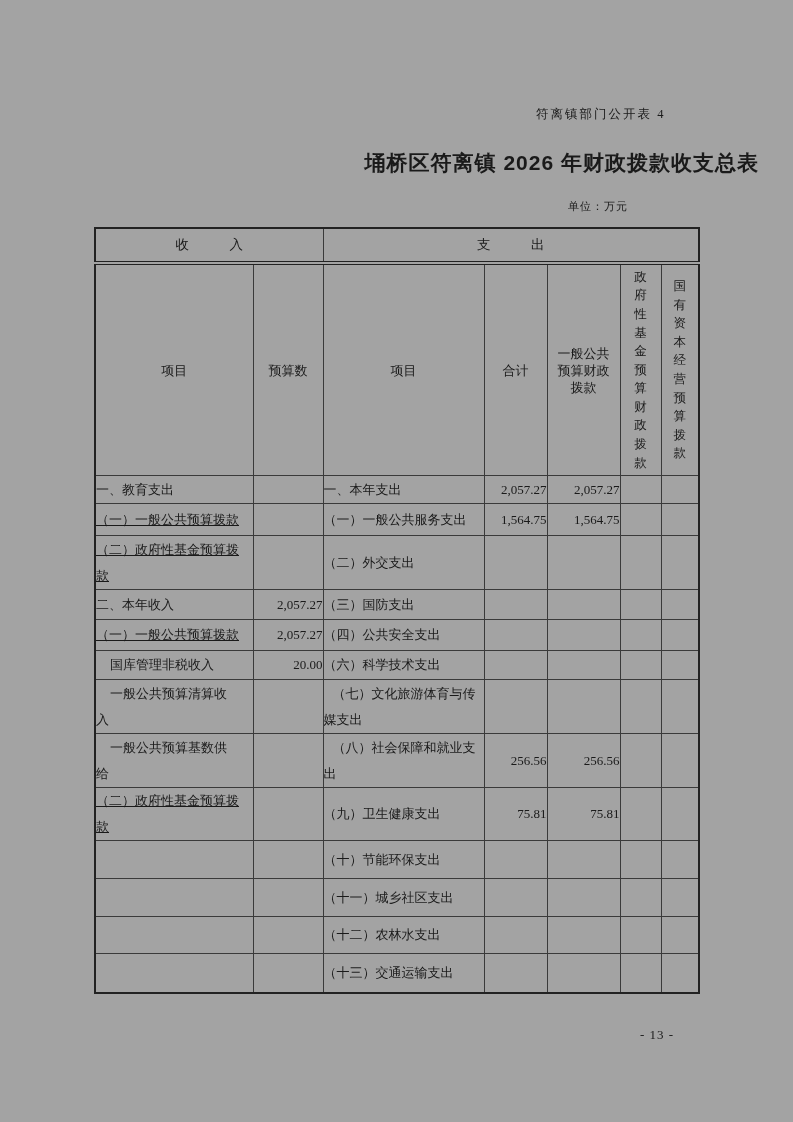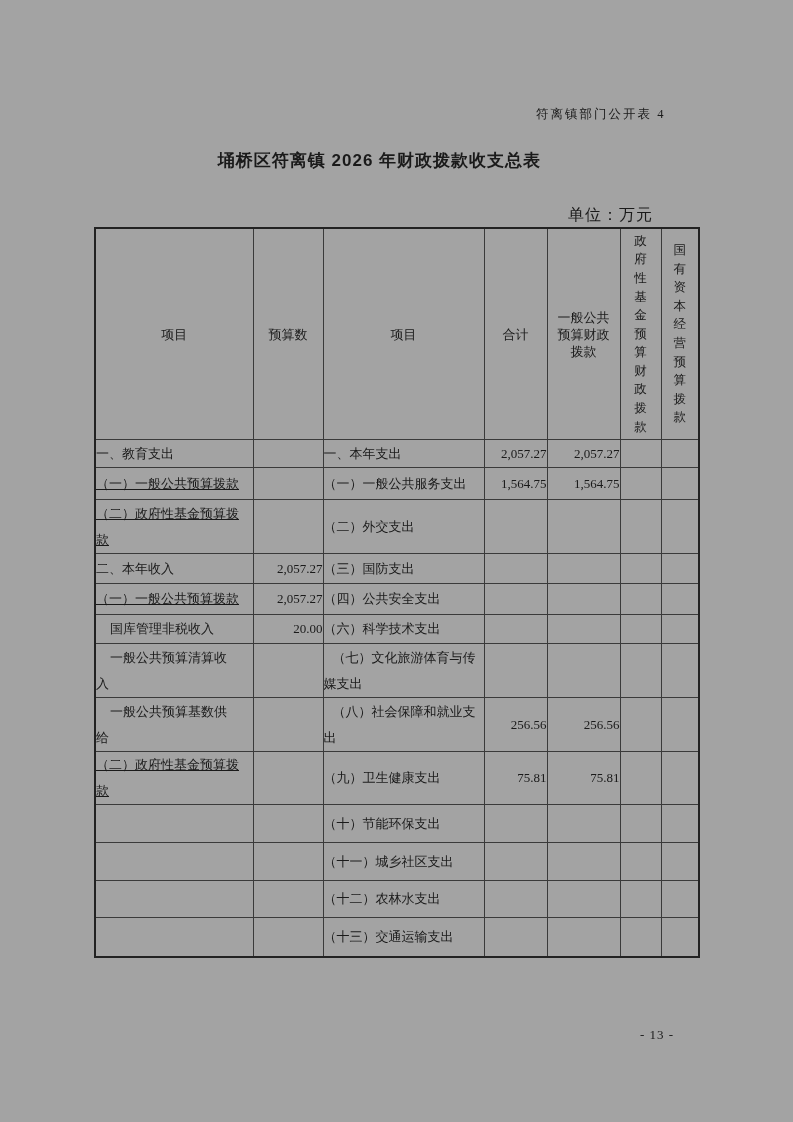--- a/index.html
+++ b/index.html
@@ -11,27 +11,27 @@
     font-family:"Liberation Serif","DejaVu Serif",serif;
     color:#1a1a1a;
     overflow:hidden;
   }
   .doc-label{
     position:absolute;top:106px;left:536px;
     font-size:12.5px;letter-spacing:2px;white-space:nowrap;
   }
   .doc-title{
     position:absolute;top:149px;left:0;right:34px;
-    text-align:center;
+    text-align:right;
     font-family:"Liberation Sans","DejaVu Sans",sans-serif;
-    font-weight:bold;font-size:17px;letter-spacing:1px;white-space:nowrap;
+    font-weight:bold;font-size:21px;letter-spacing:1px;white-space:nowrap;
   }
   .unit-label{
-    position:absolute;top:205px;left:568px;
-    font-size:16px;letter-spacing:1px;white-space:nowrap;
+    position:absolute;top:199px;left:568px;
+    font-size:11px;letter-spacing:1px;white-space:nowrap;
   }
   .page-number{
     position:absolute;top:1027px;left:640px;
     font-size:13px;letter-spacing:1px;
   }
   table.budget{
     position:absolute;top:227px;left:94px;
     width:604px;
     border-collapse:collapse;table-layout:fixed;
     font-size:13px;
@@ -96,20 +96,24 @@
       <col style="width:158px">
         <col style="width:70px">
         <col style="width:161px">
       <col style="width:63px">
         <col style="width:73px">
         <col style="width:41px">
         <col style="width:38px">
     </colgroup>
 
     <tbody>
+        <tr class="sec-row">
+      <td colspan="2">收　　　入</td>
+      <td colspan="5">支　　　出</td>
+    </tr>
 
     <tr class="colhead-row">
       <td>项目</td>
       <td>预算数</td>
       <td>项目</td>
       <td>合计</td>
       <td>一般公共
 预算财政
 拨款</td>
       <td><div class="vtext">政府性基金预算财政拨款</div></td>

